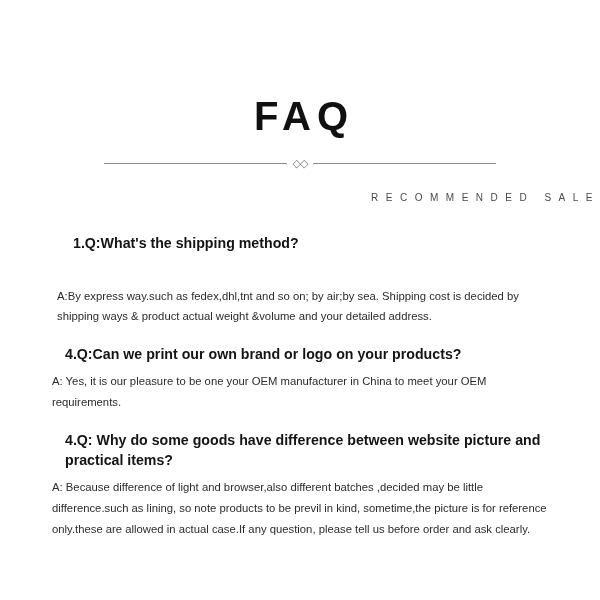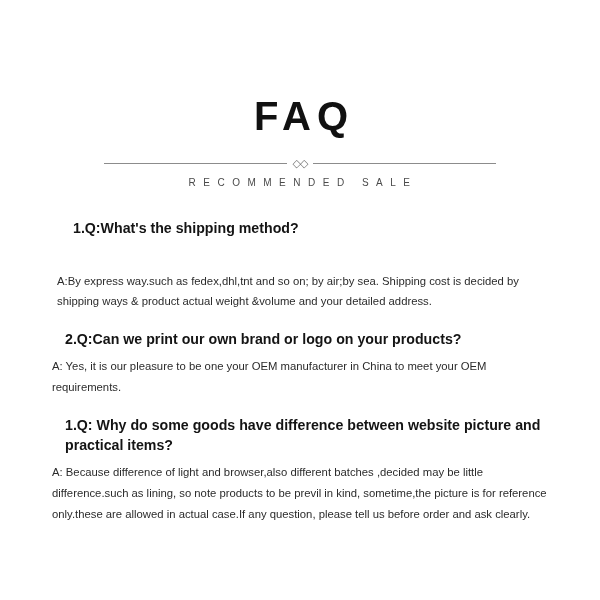--- a/index.html
+++ b/index.html
@@ -52,25 +52,25 @@
     align-items: center;
     justify-content: center;
     gap: 1px;
     padding: 0 6px;
     color: #6e6e6e;
     font-size: 11px;
     line-height: 1;
     letter-spacing: -1px;
   }
   .subtitle {
-    margin-top: 8px;
+    margin-top: 23px;
     font-size: 10px;
     letter-spacing: 7.5px;
     color: #4a4a4a;
-    text-align: center;
+    text-align: right;
     padding-left: 6px;
   }
 
   
   .content {
     margin: 0;
     padding: 30px 52px 0 52px;
   }
   .qa-block {
     margin-bottom: 17px;
@@ -110,23 +110,23 @@
   </div>
 
   <div class="content">
 
     <div class="qa-block q1">
       <p class="question">1.Q:What's the shipping method?</p>
       <p class="answer">A:By express way.such as fedex,dhl,tnt and so on; by air;by sea. Shipping cost is decided by shipping ways &amp; product actual weight &amp;volume and your detailed address.</p>
     </div>
 
     <div class="qa-block q2">
-      <p class="question">2.Q:Can we print our own brand or logo on your products?</p>
+      <p class="question">4.Q:Can we print our own brand or logo on your products?</p>
       <p class="answer">A: Yes, it is our pleasure to be one your OEM manufacturer in China to meet your OEM requirements.</p>
     </div>
 
     <div class="qa-block q3">
-      <p class="question">1.Q: Why do some goods have difference between website picture and practical items?</p>
+      <p class="question">4.Q: Why do some goods have difference between website picture and practical items?</p>
       <p class="answer">A: Because difference of light and browser,also different batches ,decided may be little difference.such as lining, so note products to be previl in kind, sometime,the picture is for reference only.these are allowed in actual case.If any question, please tell us before order and ask clearly.</p>
     </div>
 
   </div>
 </div>
 
 </body></html>

